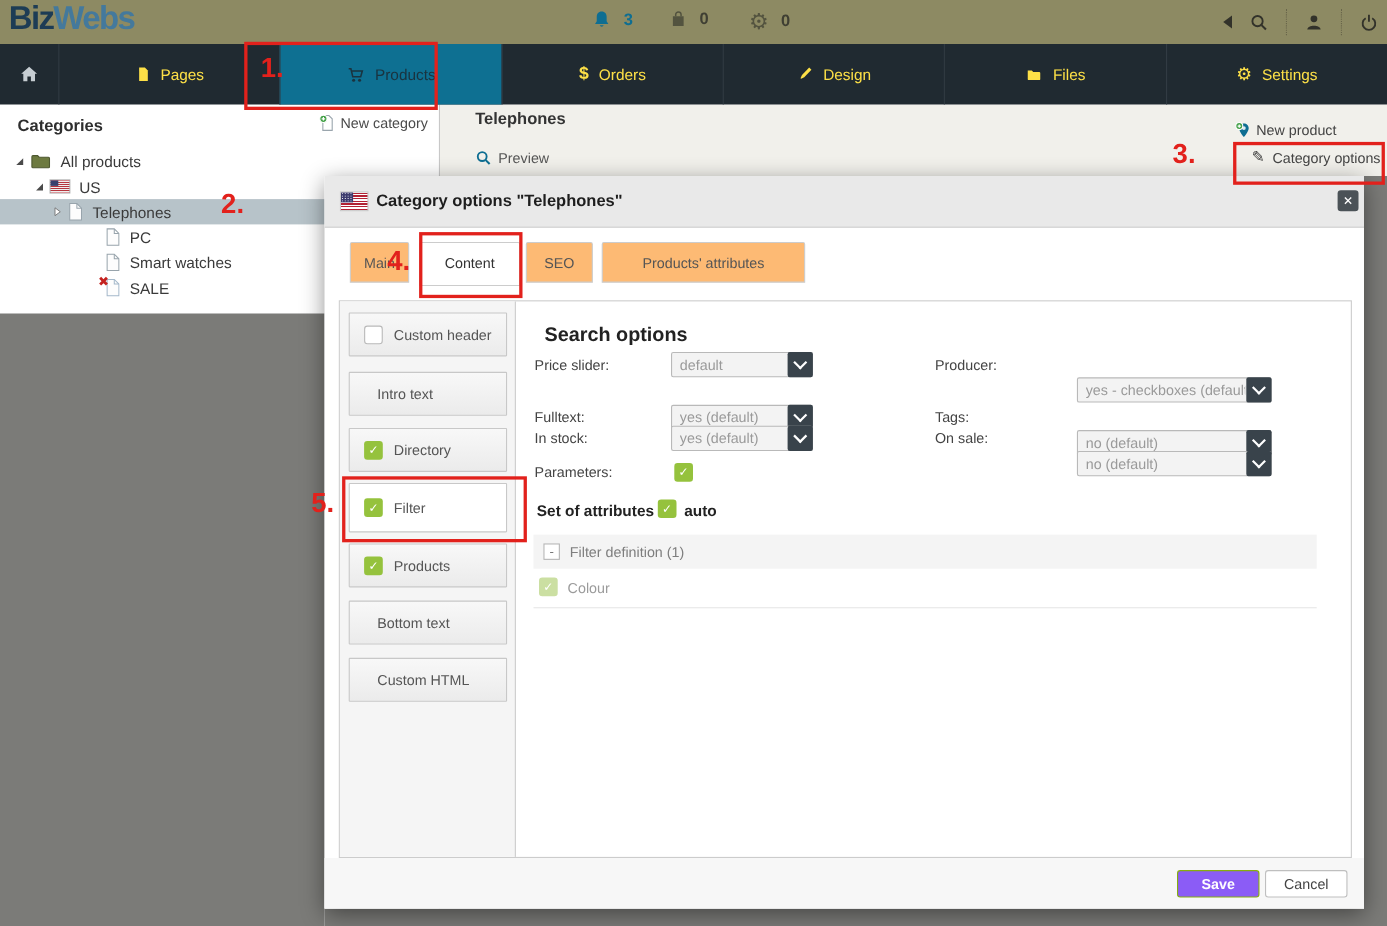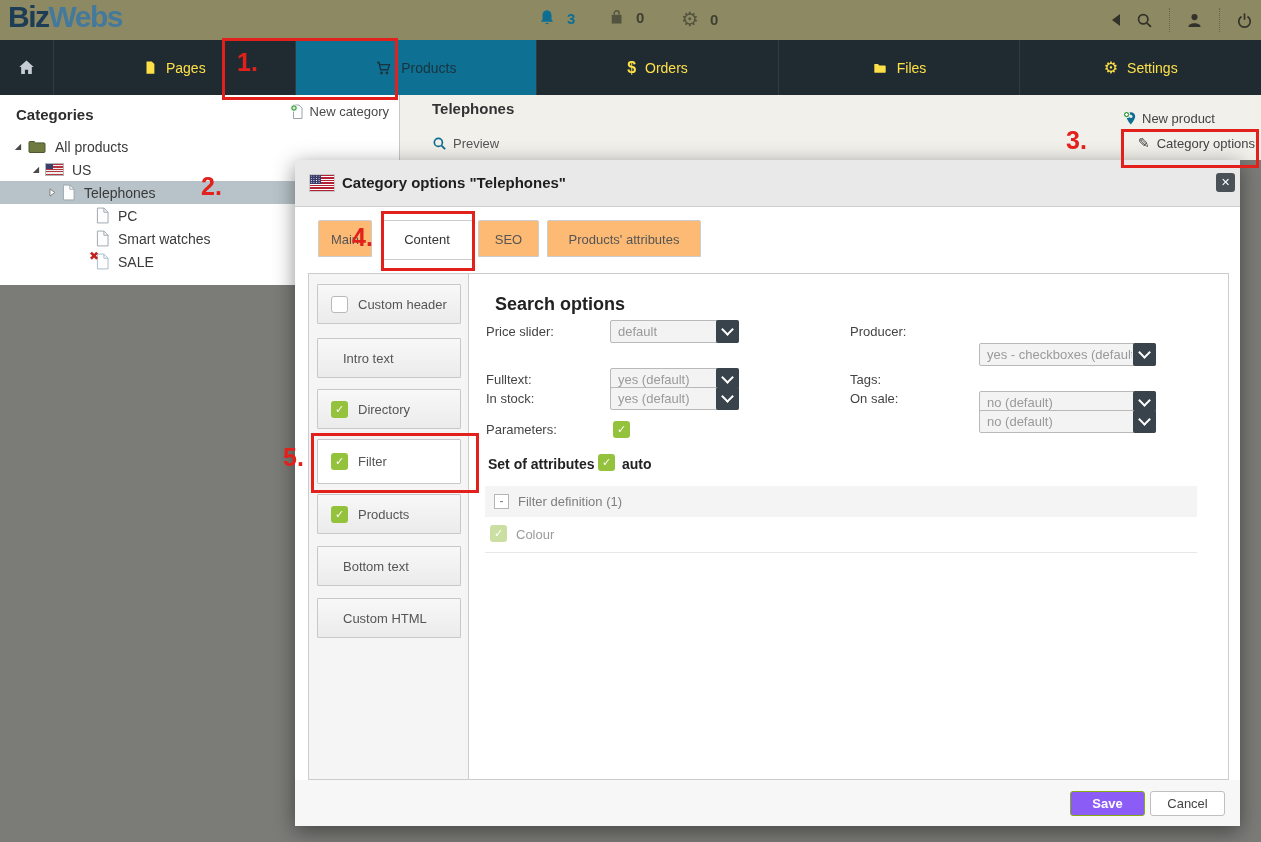--- a/index.html
+++ b/index.html
@@ -63,21 +63,21 @@
   .flag-lg { position:absolute; left:15px; top:15px; width:24px; height:16px; background:repeating-linear-gradient(180deg,#b22234 0 1.23px,#fff 1.23px 2.46px); box-shadow:0 0 0 1px #c9c9c9; }
   .flag-lg:after { content:""; position:absolute; left:0; top:0; width:10.5px; height:8.6px; background:#3c3b6e;
     background-image:radial-gradient(#fff 0.55px, transparent 0.7px); background-size:2.6px 2.2px; }
   .m-title { position:absolute; left:47px; top:14px; font-size:15px; font-weight:bold; color:#1e1e1e; }
   .m-close { position:absolute; left:921px; top:13px; width:19px; height:19px; background:#4b5257; border-radius:3px; color:#fff; font-size:11px; font-weight:bold; text-align:center; line-height:19px; cursor:pointer; font-family:"DejaVu Sans",sans-serif; }
 
   .m-tab { position:absolute; top:60px; height:37px; line-height:37px; background:#fdba74; border:1px solid #ccc; border-radius:2px 2px 0 0; font-size:13px; color:#555; text-align:center; box-sizing:border-box; cursor:pointer; }
   #tab-main { left:23px; width:54px; }
   #tab-content { left:86px; width:92px; background:#fff; height:40px; color:#333; }
   #tab-seo { left:183px; width:61px; }
-  #tab-pa { left:252px; width:154px; }
+  #tab-pa { left:252px; width:185px; }
   #tab-se { left:415px; width:145px; }
 
   .m-panel { position:absolute; left:13px; top:113px; width:921px; height:507px; border:1px solid #ccc; background:#fff; box-sizing:border-box; }
   .m-leftcol { position:absolute; left:0; top:0; width:160px; height:100%; background:#f5f5f5; border-right:1px solid #ccc; box-sizing:border-box; }
   .sec-btn { position:absolute; left:8px; width:144px; height:40px; border:1px solid #c8c8c8; border-radius:1px; background:linear-gradient(#f8f8f8,#ebebeb); display:flex; align-items:center; font-size:13px; color:#555; box-sizing:border-box; cursor:pointer; }
   .sec-btn .cb { margin-left:13px; margin-right:10px; flex:none; }
   .sec-btn.nocb { padding-left:25px; }
   #sec-custom-header { top:10px; } #sec-intro { top:64px; } #sec-directory { top:115px; }
   #sec-filter { top:165px; height:45px; background:#fff; }
   #sec-products { top:220px; } #sec-bottom { top:272px; } #sec-html { top:324px; }
@@ -190,20 +190,26 @@
           <circle cx="6" cy="13" r="1.4" fill="currentColor"></circle>
           <circle cx="11.4" cy="13" r="1.4" fill="currentColor"></circle>
         </svg>
       <span>Products</span>
     </div>
     <div class="nav-item">
       <span class="nav-dollar">$</span>
       <span>Orders</span>
     </div>
     <div class="nav-item">
+      <svg width="15" height="15" viewBox="0 0 16 16">
+          <path d="M12.4 1.4 14.6 3.6 7.6 11 4.6 12.4 4 11.8 5.4 8.8z"></path>
+        </svg>
+      <span>Design</span>
+    </div>
+    <div class="nav-item">
       <svg width="16" height="14" viewBox="0 0 16 16">
           <path d="M1.5 3.5h4.2l1.5 1.6h6.3c.6 0 1 .4 1 1v6.4c0 .6-.4 1-1 1h-11c-.6 0-1-.4-1-1z"></path>
         </svg>
       <span>Files</span>
     </div>
     <div class="nav-item">
       <span class="nav-gear">⚙</span>
       <span>Settings</span>
     </div>
   </nav>

